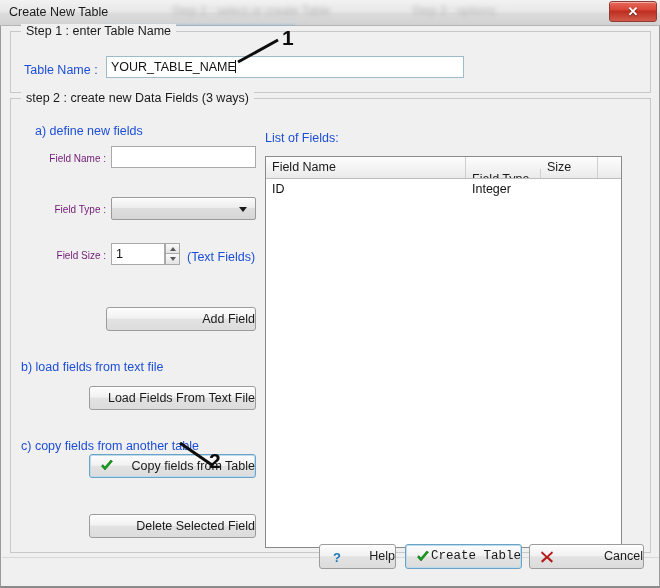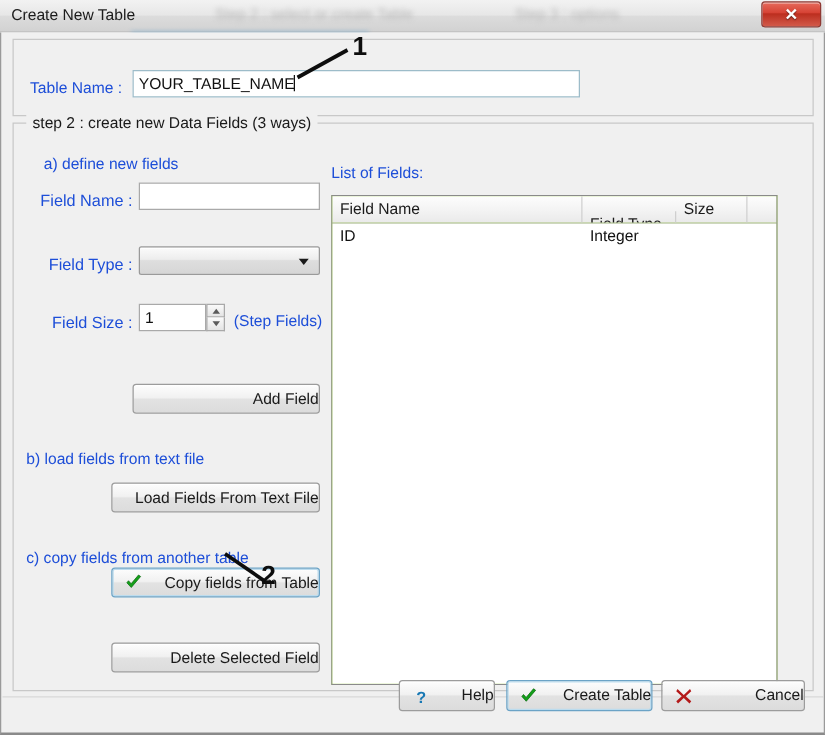--- a/index.html
+++ b/index.html
@@ -114,22 +114,22 @@
   .panel-step2 .panel-title { left: 10px; top: -8px; }
 
   .lbl {
     position: absolute;
     font-size: 12.5px;
     color: #1d4ed8;
     white-space: nowrap;
   }
   .lbl-right {
     position: absolute;
-    font-size: 13px;
-    color: #1d4ed8;
+    font-size: 10px;
+    color: #701a75;
     white-space: nowrap;
     text-align: right;
   }
 
   
   .textinput {
     position: absolute;
     background: #ffffff;
     border: 1px solid #9dbcc9;
     box-sizing: border-box;
@@ -336,20 +336,21 @@
     <div class="ghost-underline"></div>
     <div class="titlebar-title">Create New Table</div>
     <div class="close-btn">
       <div class="close-x">✕</div>
     </div>
   </div>
 
   <div class="dialog">
 
     <div class="panel panel-step1">
+      <div class="panel-title">Step 1 : enter Table Name</div>
       <div class="lbl" style="left:13px; top:31px;">Table Name :</div>
       <div class="textinput" style="left:95px; top:24px; width:358px; height:22px;"><span>YOUR_TABLE_NAME</span><span class="caret"></span></div>
     </div>
 
     <div class="panel panel-step2">
       <div class="panel-title">step 2 : create new Data Fields (3 ways)</div>
 
       <div class="lbl" style="left:24px; top:25px;">a) define new fields</div>
 
       <div class="lbl-right" style="left:0px; top:54px; width:95px;">Field Name :</div>
@@ -362,21 +363,21 @@
       </div>
 
       <div class="lbl-right" style="left:0px; top:151px; width:95px;">Field Size :</div>
       <div class="spin-wrap" style="left:100px; top:144px; width:69px; height:22px;">
         <div class="spin-field">1</div>
         <div class="spin-btns">
           <div class="spin-up"></div>
           <div class="spin-dn"></div>
         </div>
       </div>
-      <div class="lbl" style="left:176px; top:151px;">(Step Fields)</div>
+      <div class="lbl" style="left:176px; top:151px;">(Text Fields)</div>
 
       <div class="btn" style="left:95px; top:208px; width:150px; height:24px;">
         <span class="btn-label">Add Field</span>
       </div>
 
       <div class="lbl" style="left:10px; top:261px;">b) load fields from text file</div>
       <div class="btn" style="left:78px; top:287px; width:167px; height:24px;">
         <span class="btn-label">Load Fields From Text File</span>
       </div>
 
@@ -424,21 +425,21 @@
       </span>
       <span class="btn-label" style="line-height:23px;">Help</span>
     </div>
 
     <div class="btn with-ico focused" style="left:404px; top:518px; width:117px; height:25px;">
       <span class="btn-ico ico-check">
         <svg width="14" height="14" viewBox="0 0 14 14">
           <path d="M1.5 7.2 L5 11 L12.5 2.2 L10.8 1 L4.9 8 L2.8 5.6 Z" fill="#13a019" stroke="#0b6b0f" stroke-width="0.6"></path>
         </svg>
       </span>
-      <span class="btn-label" style="line-height:23px;">Create Table</span>
+      <span class="btn-label" style="line-height:23px;font-family:Liberation Mono, monospace;">Create Table</span>
     </div>
 
     <div class="btn with-ico" style="left:528px; top:518px; width:115px; height:25px;">
       <span class="btn-ico ico-x">
         <svg width="14" height="14" viewBox="0 0 14 14">
           <path d="M2 1.2 L7 6 L12 1.2 L13 3 L8.6 7 L13 11 L11.6 12.8 L7 8.4 L2.4 12.8 L1 11 L5.4 7 L1 3 Z" fill="#b41a1a"></path>
         </svg>
       </span>
       <span class="btn-label" style="line-height:23px;">Cancel</span>
     </div>

